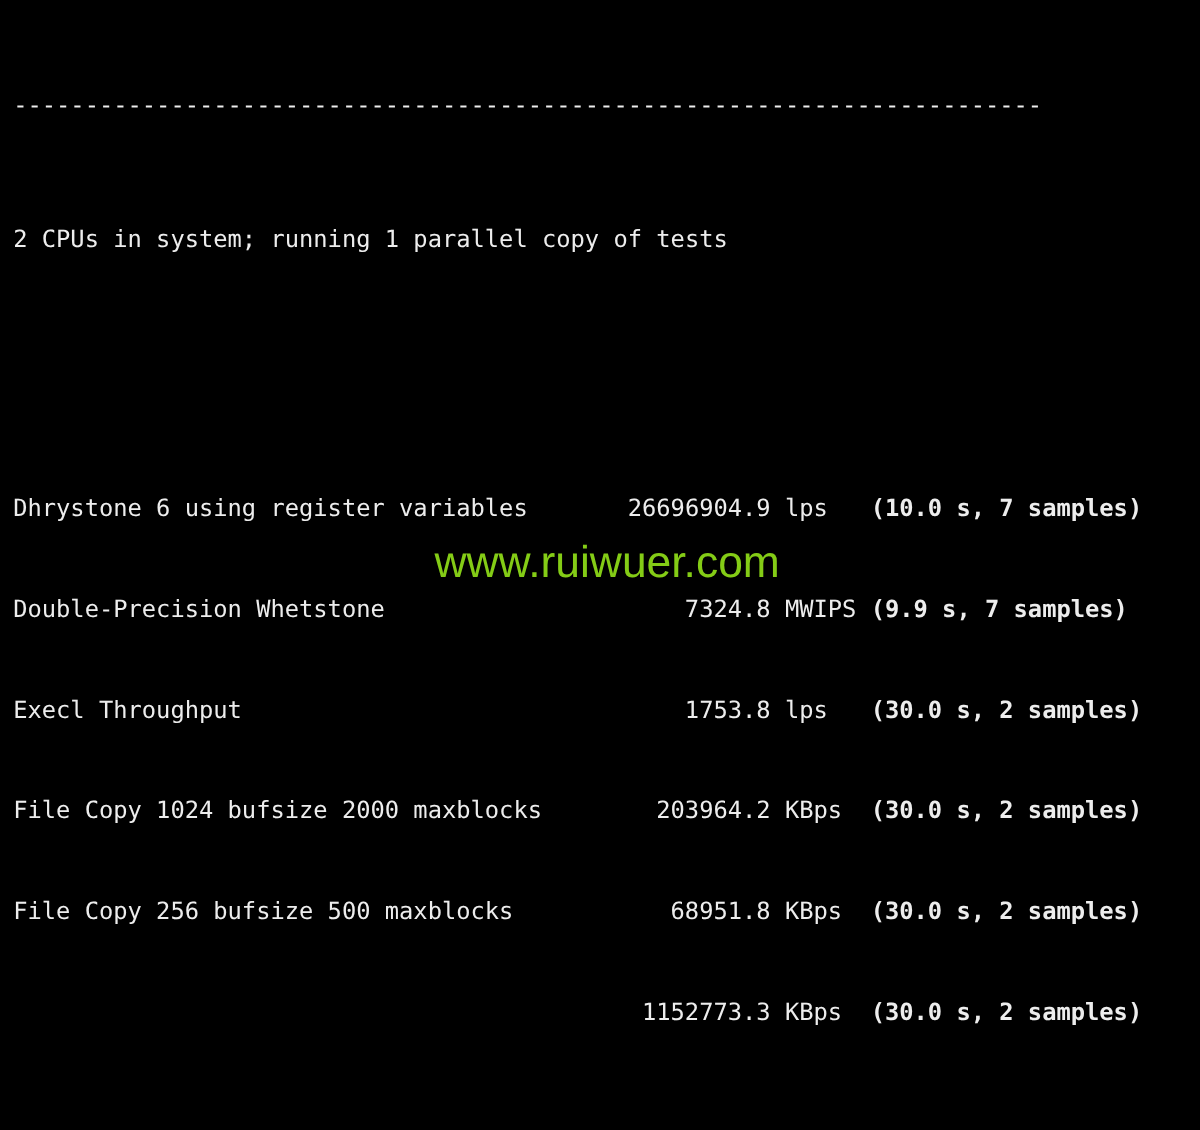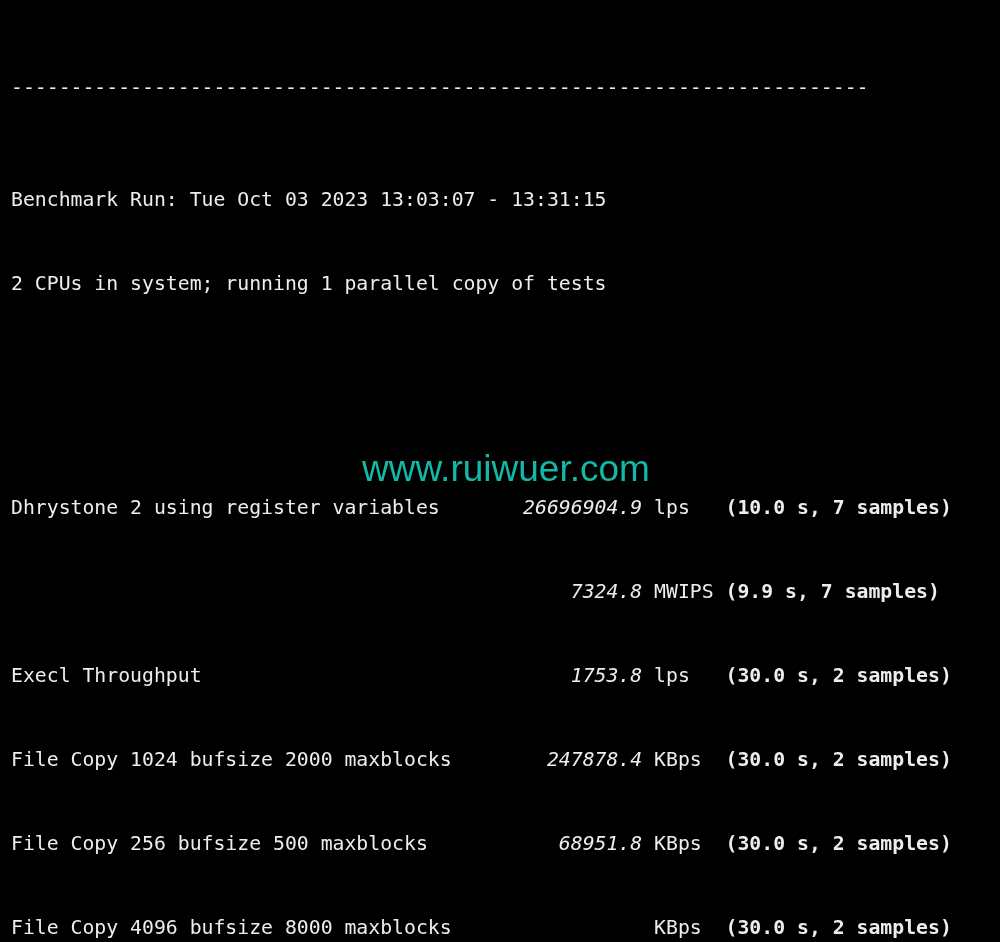--- a/index.html
+++ b/index.html
@@ -27,77 +27,77 @@
   }
   .line {
     position: relative;
     height: 28px;
   }
   .cell {
     position: absolute;
     top: 0;
     left: 0;
   }
-  .r53 { width: 53ch; text-align: right; font-style: italic; }
+  .r53 { width: 53ch; text-align: right; }
   .l54 { left: 54ch; text-align: center; }
   .l60 { left: 60ch; font-weight: bold; }
   .watermark {
     position: absolute;
     left: 362px;
     top: 450px;
     font-family: "Liberation Sans", sans-serif;
     font-size: 37px;
     line-height: 1;
     z-index: 2;
     white-space: nowrap;
   }
 </style>
 </head>
 <body>
 
 <div class="terminal">
 
   <div class="line"><span class="cell">------------------------------------------------------------------------</span></div>
 
-  <div class="line"><span class="cell">Benchmark Run: Tue Oct 03 2023 13:03:07 - 13:31:15</span></div>
   <div class="line"><span class="cell">2 CPUs in system; running 1 parallel copy of tests</span></div>
 
   <div class="line"></div>
 
   <div class="line">
-    <span class="cell">Dhrystone 2 using register variables</span>
+    <span class="cell">Dhrystone 6 using register variables</span>
     <span class="cell r53">26696904.9</span>
     <span class="cell l54">lps</span>
     <span class="cell l60">(10.0 s, 7 samples)</span>
   </div>
   <div class="line">
+    <span class="cell">Double-Precision Whetstone</span>
     <span class="cell r53">7324.8</span>
     <span class="cell l54">MWIPS</span>
     <span class="cell l60">(9.9 s, 7 samples)</span>
   </div>
   <div class="line">
     <span class="cell">Execl Throughput</span>
     <span class="cell r53">1753.8</span>
     <span class="cell l54">lps</span>
     <span class="cell l60">(30.0 s, 2 samples)</span>
   </div>
   <div class="line">
     <span class="cell">File Copy 1024 bufsize 2000 maxblocks</span>
-    <span class="cell r53">247878.4</span>
+    <span class="cell r53">203964.2</span>
     <span class="cell l54">KBps</span>
     <span class="cell l60">(30.0 s, 2 samples)</span>
   </div>
   <div class="line">
     <span class="cell">File Copy 256 bufsize 500 maxblocks</span>
     <span class="cell r53">68951.8</span>
     <span class="cell l54">KBps</span>
     <span class="cell l60">(30.0 s, 2 samples)</span>
   </div>
   <div class="line">
-    <span class="cell">File Copy 4096 bufsize 8000 maxblocks</span>
+    <span class="cell r53">1152773.3</span>
     <span class="cell l54">KBps</span>
     <span class="cell l60">(30.0 s, 2 samples)</span>
   </div>
   
   
   
   
   
   
 
@@ -121,13 +121,13 @@
   
 
   
 
   
 
   
 
 </div>
 
-<div class="watermark" style="color: #14b8a6;">www.ruiwuer.com</div>
+<div class="watermark" style="color: #84cc16;">www.ruiwuer.com</div>
 
 </body></html>

